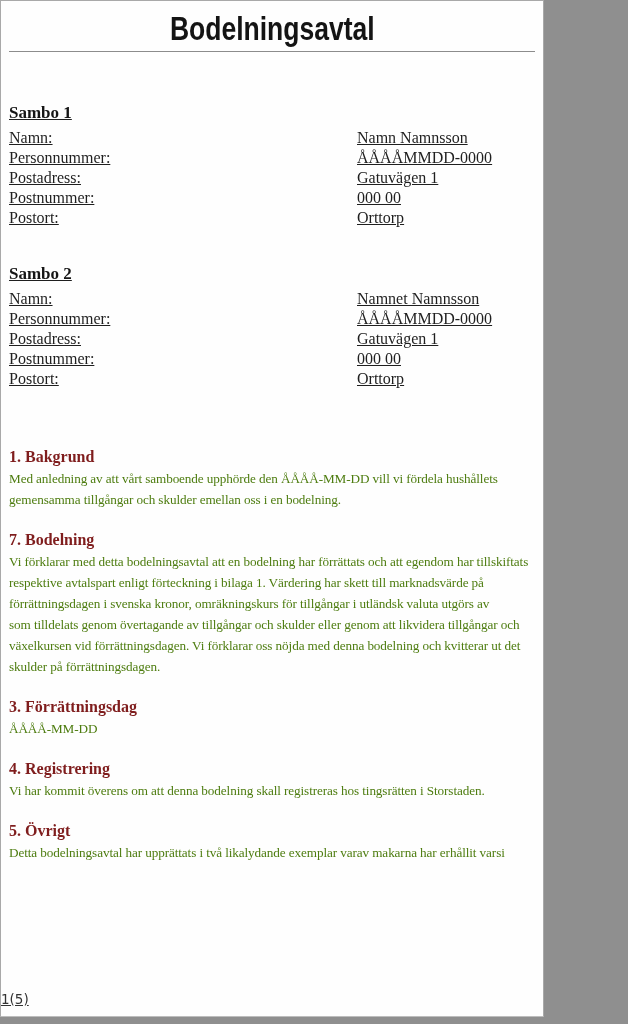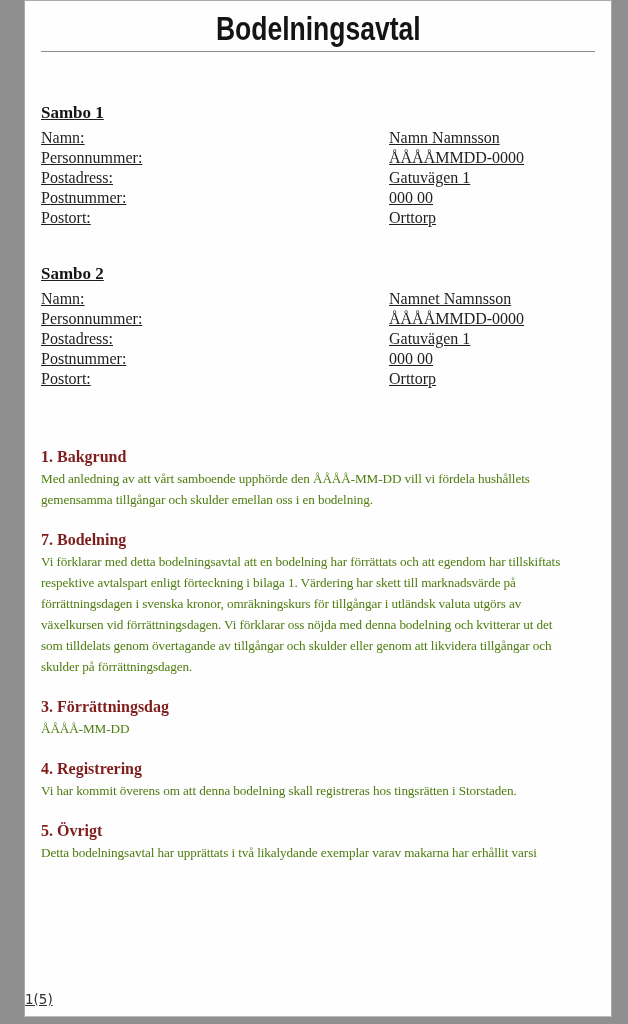--- a/index.html
+++ b/index.html
@@ -6,28 +6,27 @@
   body {
     width: 628px; height: 1024px;
     background: #8f8f8f;
     font-family: "Liberation Serif", "DejaVu Serif", serif;
     color: #1f1f1f;
     position: relative;
     overflow: hidden;
   }
   .page {
     position: absolute; top: 0; left: 0;
-    width: 588px; height: 1017px;
+    width: 544px; height: 1017px;
     box-sizing: border-box;
     background: #fefefe;
     border: 1px solid #a9a9a9;
     border-bottom: 1px solid #bdbdbd;
-    padding: 0 16px;
+    padding: 0 8px;
     overflow: hidden;
-    margin-left: 24px;
   }
   .doc-title {
     margin: 0; padding-top: 8px;
     text-align: center;
     font-family: "Liberation Sans", "DejaVu Sans", sans-serif;
     font-weight: bold;
     font-size: 34px; line-height: 38px;
     color: #141414;
     letter-spacing: 0;
   }
@@ -142,22 +141,22 @@
     <h3 class="section-heading">1. Bakgrund</h3>
     <div class="body-line">Med anledning av att vårt samboende upphörde den ÅÅÅÅ-MM-DD vill vi fördela hushållets</div>
     <div class="body-line">gemensamma tillgångar och skulder emellan oss i en bodelning.</div>
   </div>
 
   <div class="section">
     <h3 class="section-heading">7. Bodelning</h3>
     <div class="body-line">Vi förklarar med detta bodelningsavtal att en bodelning har förrättats och att egendom har tillskiftats</div>
     <div class="body-line">respektive avtalspart enligt förteckning i bilaga 1. Värdering har skett till marknadsvärde på</div>
     <div class="body-line">förrättningsdagen i svenska kronor, omräkningskurs för tillgångar i utländsk valuta utgörs av</div>
+    <div class="body-line">som tilldelats genom övertagande av tillgångar och skulder eller genom att likvidera tillgångar och</div>
     <div class="body-line">växelkursen vid förrättningsdagen. Vi förklarar oss nöjda med denna bodelning och kvitterar ut det</div>
-    <div class="body-line">som tilldelats genom övertagande av tillgångar och skulder eller genom att likvidera tillgångar och</div>
     <div class="body-line">skulder på förrättningsdagen.</div>
   </div>
 
   <div class="section">
     <h3 class="section-heading">3. Förrättningsdag</h3>
     <div class="body-line">ÅÅÅÅ-MM-DD</div>
   </div>
 
   <div class="section">
     <h3 class="section-heading">4. Registrering</h3>

